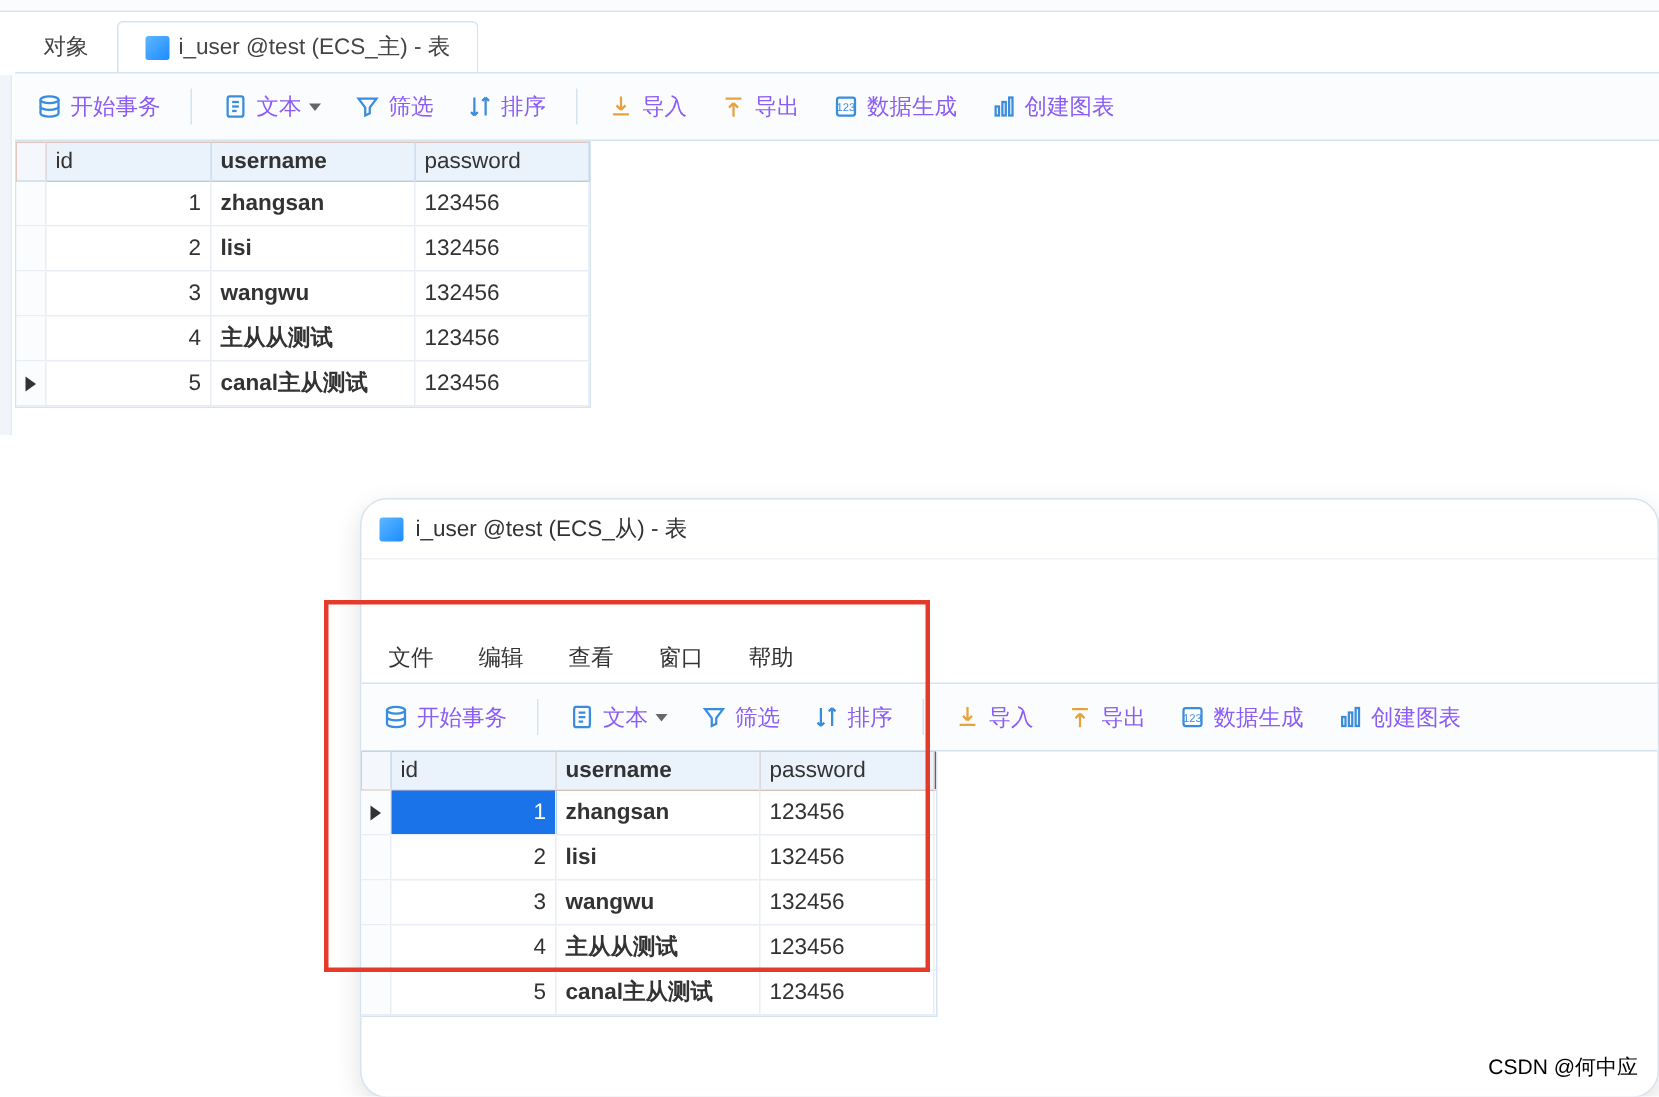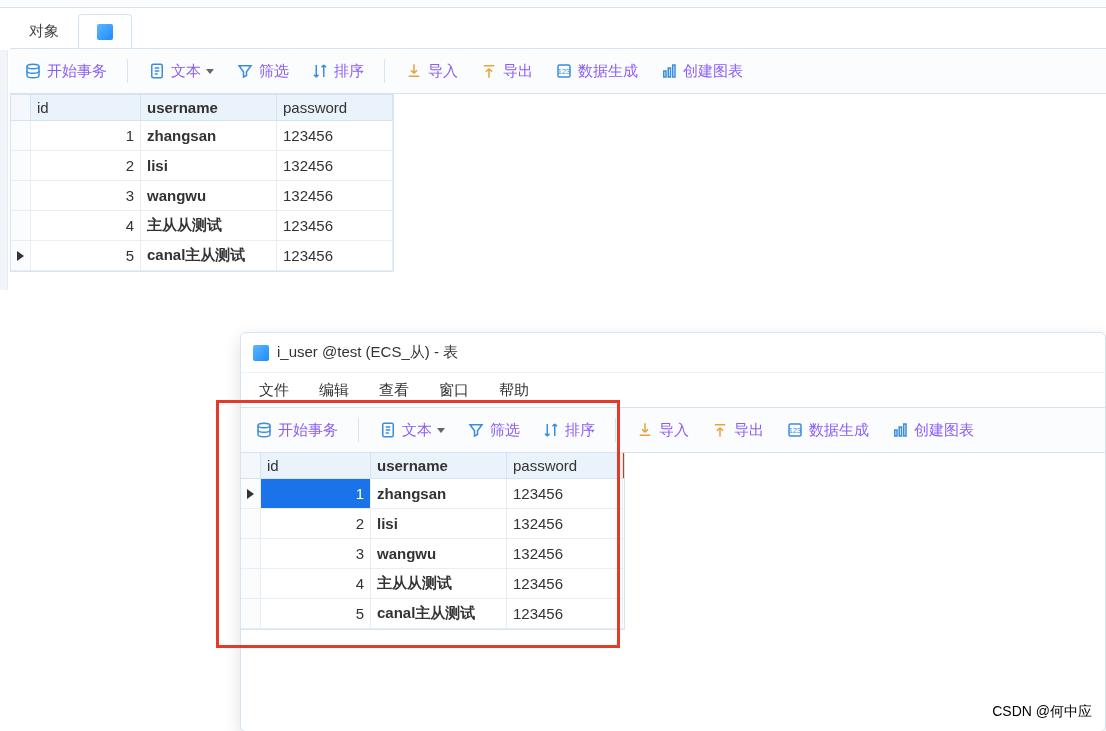--- a/index.html
+++ b/index.html
@@ -26,23 +26,23 @@
   .grid-row { display:flex; border-bottom:1px solid #e9eef4; height:30px; align-items:stretch; }
   .g-gutter { width:20px; border-right:1px solid #e9eef4; background:#fafcfe; display:flex; align-items:center; justify-content:center; }
   .g-cell { padding:4px 6px; border-right:1px solid #e9eef4; display:flex; align-items:center; }
   .col-id { width:110px; justify-content:flex-end; }
   .col-user { width:136px;font-weight:bold; }
   .col-pass { width:116px; }
   .row-marker { width:0;height:0;border-top:5px solid transparent;border-bottom:5px solid transparent;border-left:7px solid #333; }
   .sel-cell { background:#1a73e8; color:#fff; }
 
   
-  .win2 { position:absolute; top:332px; left:240px; width:866px; height:400px; background:#fff; border:1px solid #d6e3f0; box-shadow:0 6px 18px rgba(0,0,0,.12); border-radius:6px; }
+  .win2 { position:absolute; top:332px; left:240px; width:866px; height:400px; background:#fff; border:1px solid #d6e3f0; box-shadow:0 6px 18px rgba(0,0,0,.12); border-radius:18px; }
   .win2-titlebar { height:40px; display:flex; align-items:center; gap:8px; padding:0 12px; border-bottom:1px solid #eef2f7; }
-  .win2-menu { height:34px; display:flex; align-items:center; gap:30px; padding:0 18px; }
+  .win2-menu { height:34px; display:flex; align-items:center; gap:30px; padding:0 18px;margin-top:48px; }
   .win2-menu span { color:#333; }
   .win2-toolbar { height:46px; display:flex; align-items:center; gap:6px; padding:0 6px; border-top:1px solid #d6e3f0; border-bottom:1px solid #d6e3f0; background:#fafcfe; position:relative; }
   .win2-grid { border-top:none; }
 
   .redbox { position:absolute; top:400px; left:216px; width:404px; height:248px; border:3px solid #e43a2a; pointer-events:none; }
 
   .watermark { position:absolute; right:14px; bottom:10px; color:#000000; font-size:14px; }
 
   .left-strip { position:absolute; top:50px; left:0; width:8px; height:240px; background:#f1f5fa; border-right:1px solid #e3ecf5; }
 </style>
@@ -51,20 +51,21 @@
 
 <div class="top-menu-trunc"></div>
 <div class="left-strip"></div>
 
 <div class="tabbar">
   <div class="tab">
     <span>对象</span>
   </div>
   <div class="tab active">
     <span class="tab-icon"></span>
+    <span>i_user @test (ECS_主) - 表</span>
   </div>
 </div>
 
 <div class="toolbar">
   <div class="tb-btn">
     <svg class="icn" viewBox="0 0 24 24" fill="none" stroke="#3a8dde" stroke-width="2">
         <ellipse cx="12" cy="6" rx="8" ry="3"></ellipse>
         <path d="M4 6v6c0 1.7 3.6 3 8 3s8-1.3 8-3V6"></path>
         <path d="M4 12v6c0 1.7 3.6 3 8 3s8-1.3 8-3v-6"></path>
       </svg>

